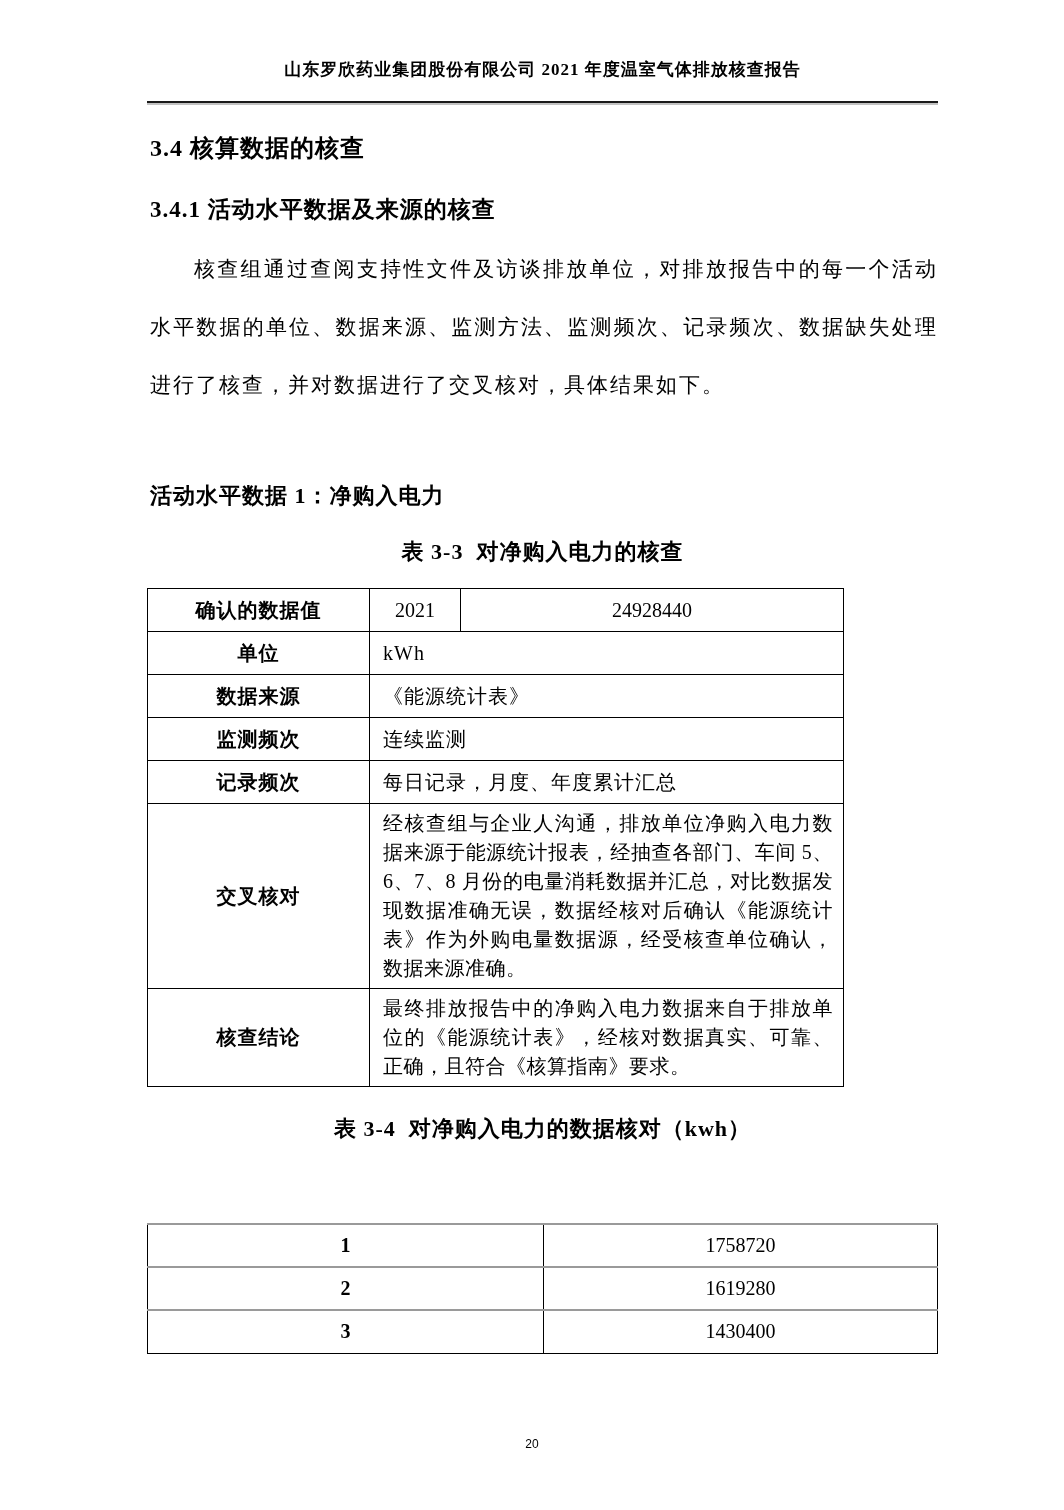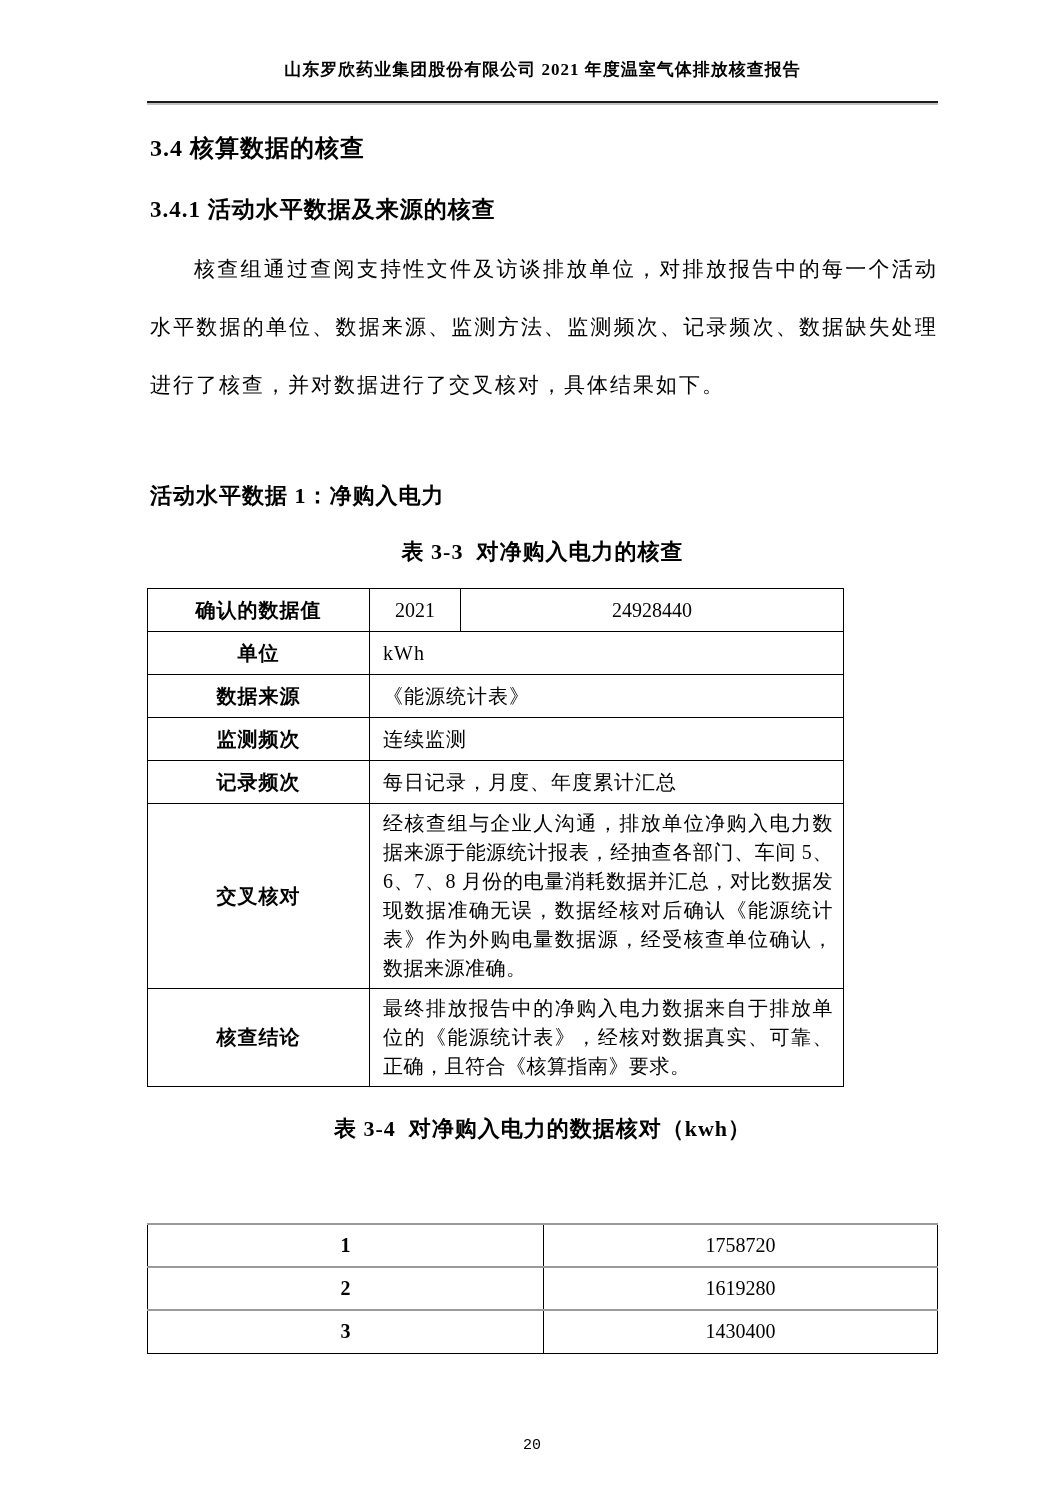--- a/index.html
+++ b/index.html
@@ -71,22 +71,22 @@
   .t34 .c1 { width: 395px; }
   .t34 tr.hdr td { font-weight: bold; height: 46px; }
   .t34 tr.data { height: 43px; }
   .t34 tr.data td { border-top: 2px solid #9a9a9a; }
   .t34 tr.data .mon { font-weight: bold; }
 
   
   .page-number {
     left: 0; top: 1437px; width: 1064px;
     text-align: center;
-    font-size: 15px;
-    font-family: Liberation Mono, monospace;
+    font-size: 12px;
+    font-family: Liberation Sans, sans-serif;
   }
 </style>
 </head>
 <body>
 
 <div class="abs page-header">
   <span>山东罗欣药业集团股份有限公司 2021 年度温室气体排放核查报告</span>
 </div>
 
 <div class="abs h-section">3.4 核算数据的核查</div>

